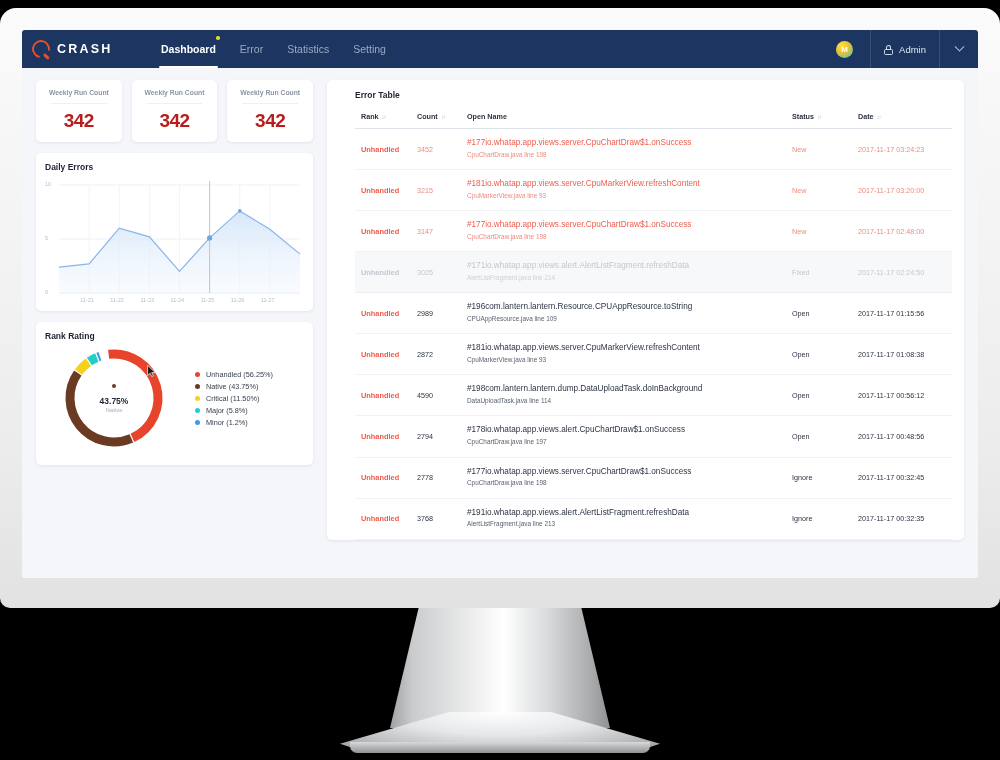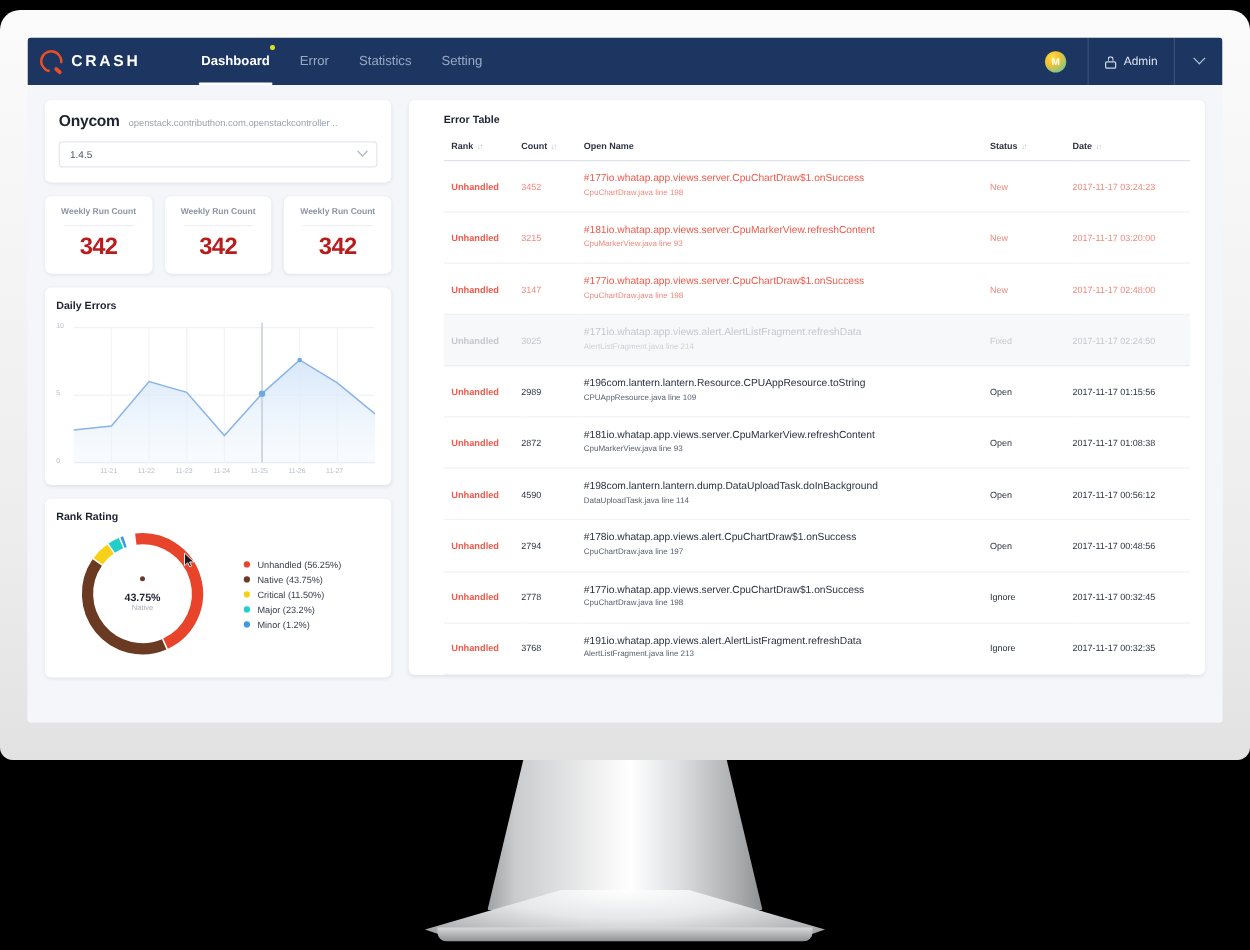--- a/index.html
+++ b/index.html
@@ -236,30 +236,20 @@
           <div class="admin-caret">
             <span class="caret"></span>
           </div>
         </div>
       </div>
 
       <div id="content">
 
         <div id="left-col">
 
-          <div class="card" id="project-card">
-            <div class="project-row">
-              <span class="project-name">Onycom</span>
-              <span class="project-url">openstack.contributhon.com.openstackcontroller ..</span>
-            </div>
-            <div class="version-select">
-              <span>1.4.5</span>
-              <span class="caret"></span>
-            </div>
-          </div>
 
           <div id="stat-row">
             <div class="stat-card">
               <div class="stat-label">Weekly Run Count</div>
               <div class="stat-divider"></div>
               <div class="stat-value">342</div>
             </div>
             <div class="stat-card">
               <div class="stat-label">Weekly Run Count</div>
               <div class="stat-divider"></div>
@@ -327,21 +317,21 @@
                   <div class="legend-item">
                     <span class="legend-dot" style="background: rgb(107, 58, 34);"></span>
                     <span class="legend-text">Native (43.75%)</span>
                   </div>
                   <div class="legend-item">
                     <span class="legend-dot" style="background: rgb(247, 209, 23);"></span>
                     <span class="legend-text">Critical (11.50%)</span>
                   </div>
                   <div class="legend-item">
                     <span class="legend-dot" style="background: rgb(33, 207, 200);"></span>
-                    <span class="legend-text">Major (23.2%)</span>
+                    <span class="legend-text">Major (5.8%)</span>
                   </div>
                   <div class="legend-item">
                     <span class="legend-dot" style="background: rgb(58, 154, 232);"></span>
                     <span class="legend-text">Minor (1.2%)</span>
                   </div>
                 </div>
             </div>
           </div>
 
         </div>

